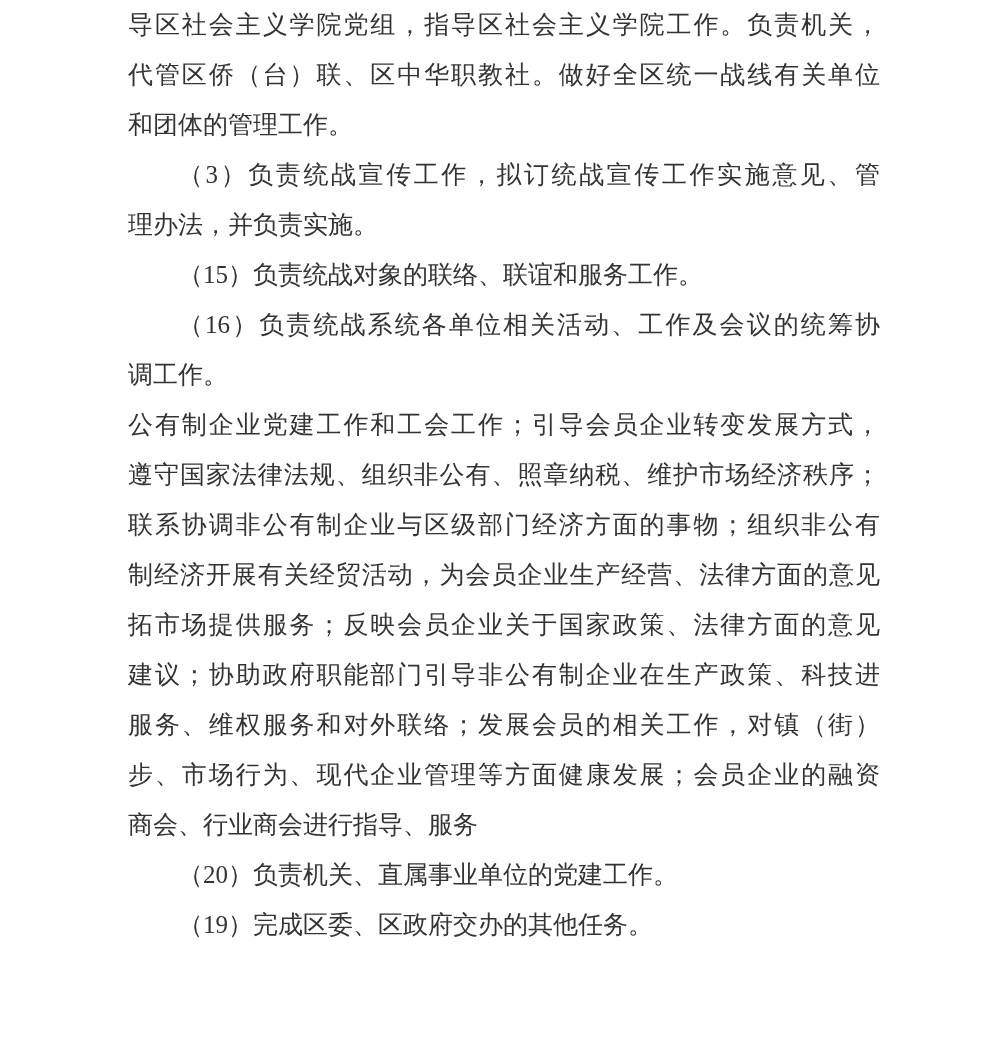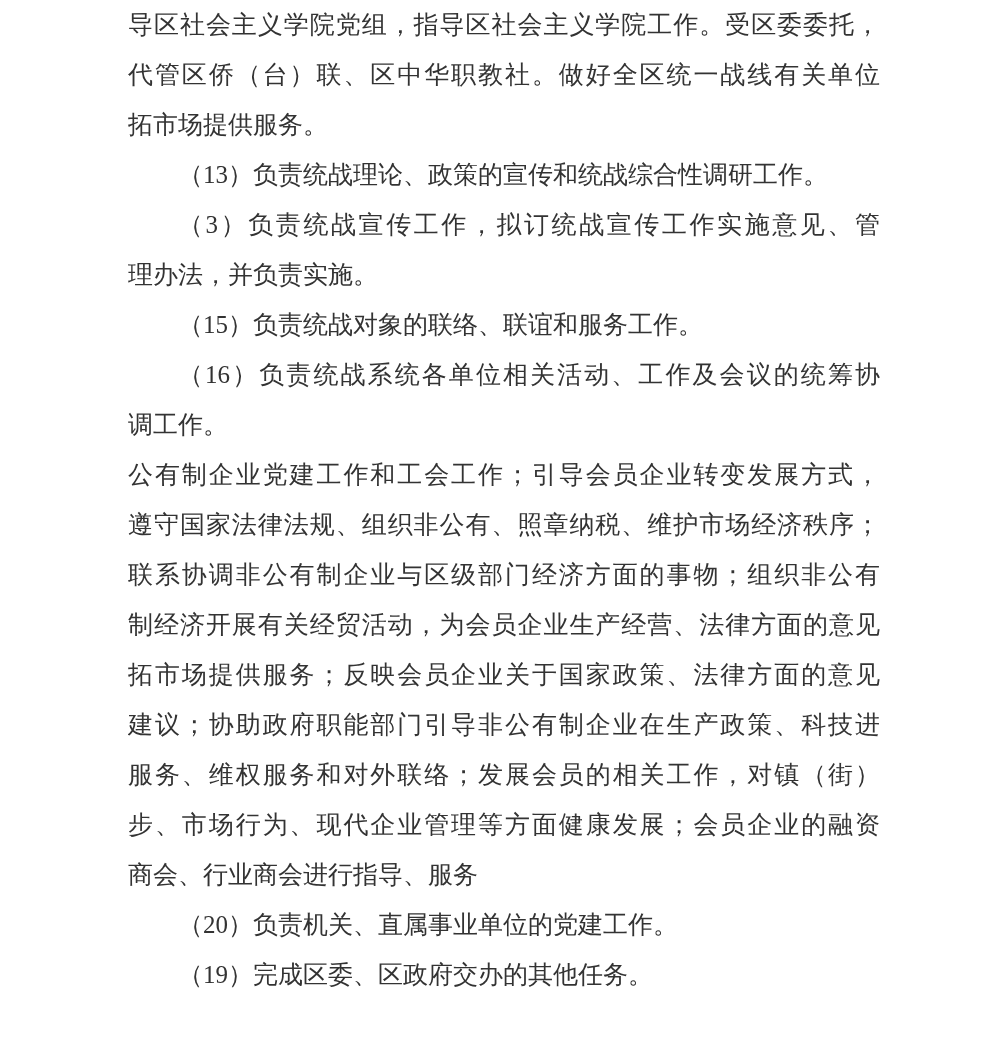--- a/index.html
+++ b/index.html
@@ -42,26 +42,23 @@
   .text-line.indent {
     text-indent: 2em;
   }
 </style>
 </head>
 <body>
 
 <div class="page">
   <div class="doc" id="doc">
       <div class="paragraph">
-        <div class="text-line justify">导区社会主义学院党组，指导区社会主义学院工作。受区委委托，</div>
+        <div class="text-line justify">导区社会主义学院党组，指导区社会主义学院工作。负责机关，</div>
         <div class="text-line justify">代管区侨（台）联、区中华职教社。做好全区统一战线有关单位</div>
-        <div class="text-line">拓市场提供服务。</div>
-      </div>
-      <div class="paragraph">
-        <div class="text-line indent">（13）负责统战理论、政策的宣传和统战综合性调研工作。</div>
+        <div class="text-line">和团体的管理工作。</div>
       </div>
       <div class="paragraph">
         <div class="text-line justify indent">（3）负责统战宣传工作，拟订统战宣传工作实施意见、管</div>
         <div class="text-line">理办法，并负责实施。</div>
       </div>
       <div class="paragraph">
         <div class="text-line indent">（15）负责统战对象的联络、联谊和服务工作。</div>
       </div>
       <div class="paragraph">
         <div class="text-line justify indent">（16）负责统战系统各单位相关活动、工作及会议的统筹协</div>

